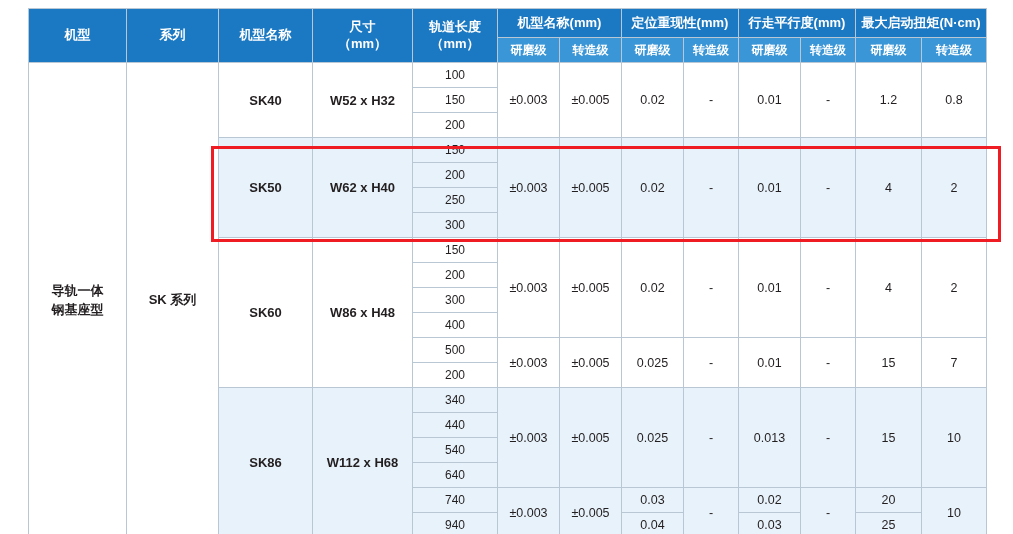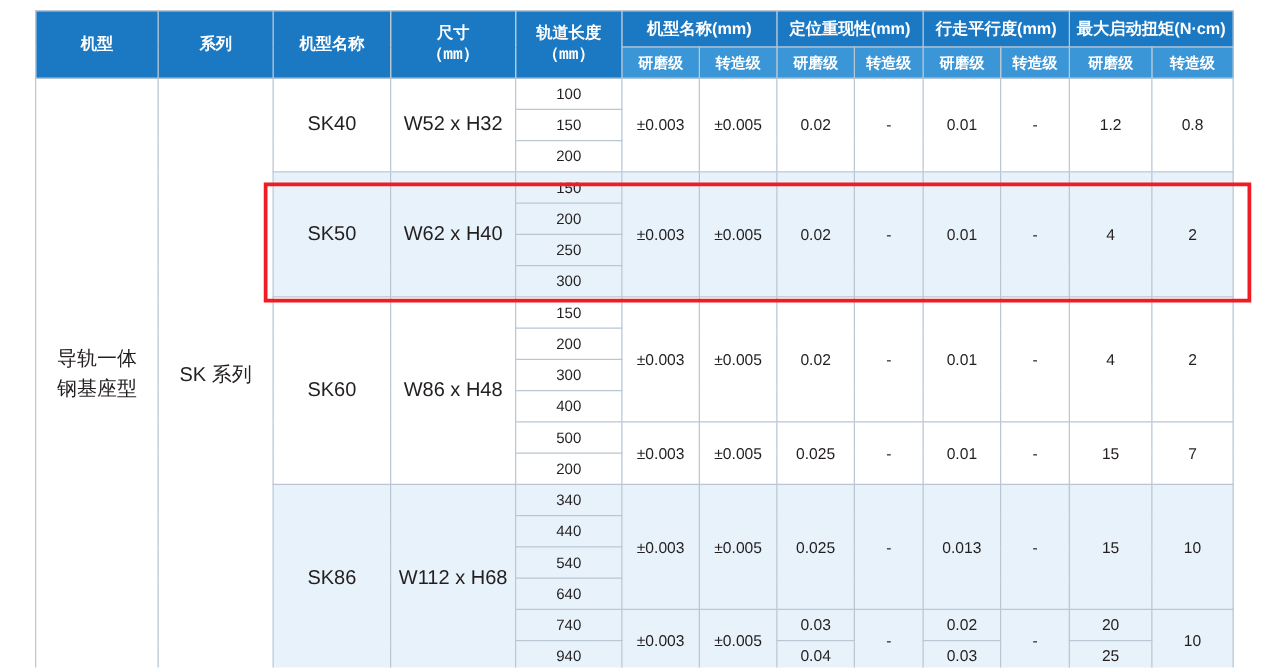--- a/index.html
+++ b/index.html
@@ -49,34 +49,33 @@
     background: #3a96d6;
     font-size: 12px;
     height: 24px;
   }
   thead th.tall {
     height: 52px;
   }
   thead th .two-line {
     display: block;
     line-height: 1.3;
-    font-family: Liberation Mono, monospace;
   }
   
   tbody td {
     height: 24px;
     font-size: 12.5px;
     background: #ffffff;
   }
   tbody td.shade {
     background: #e8f2fb;
   }
   td.name, td.series, td.model, td.size {
-    font-weight: normal;
-    font-size: 16px;
+    font-weight: bold;
+    font-size: 13px;
   }
   td.name {
     line-height: 1.5;
   }
   td.len {
     font-weight: normal;
     font-size: 12px;
   }
   
   #highlight {

